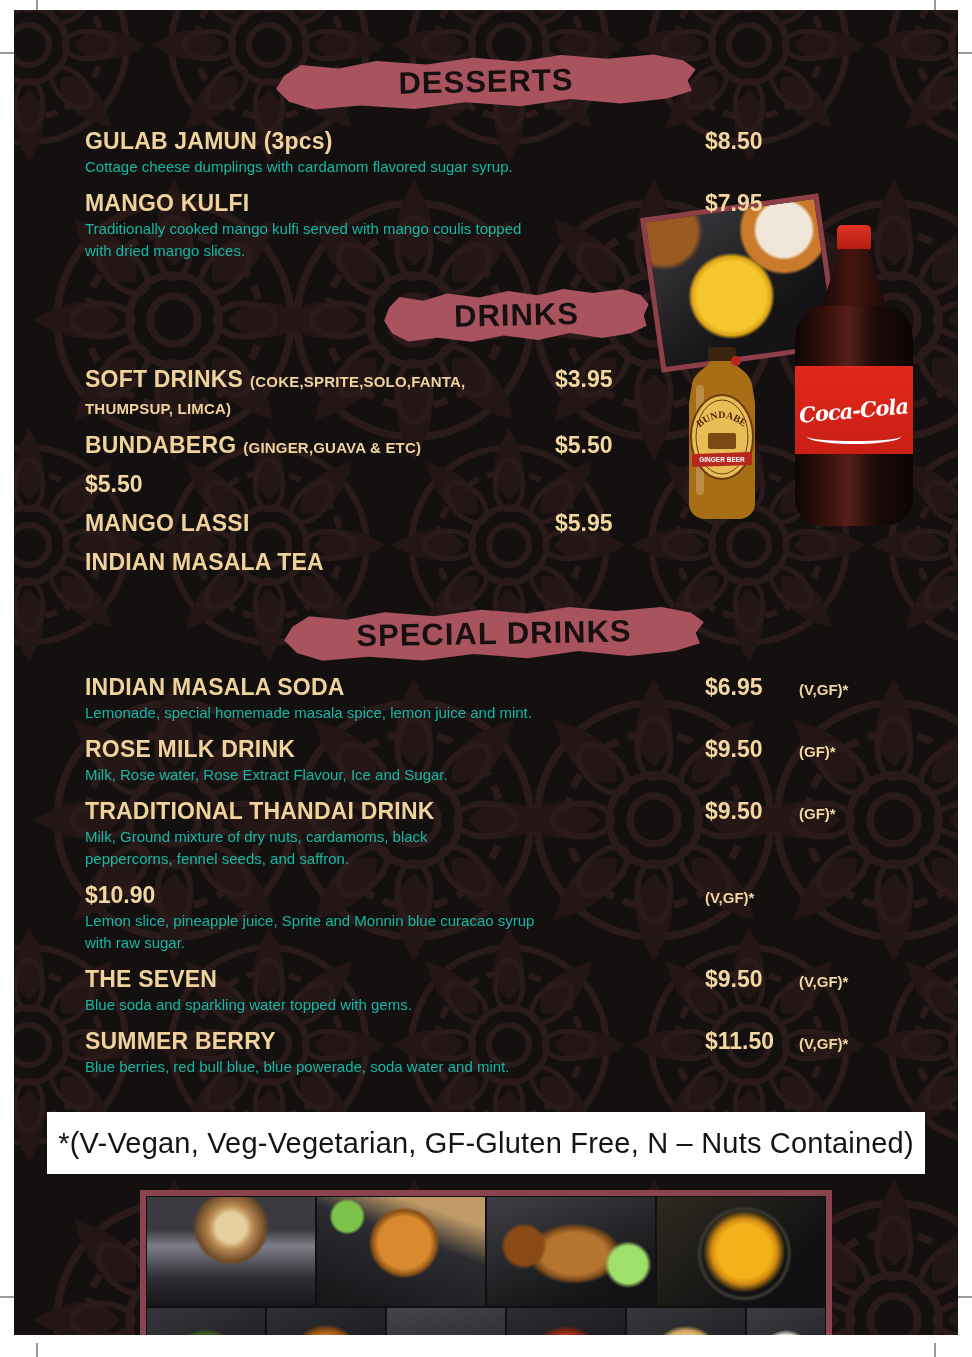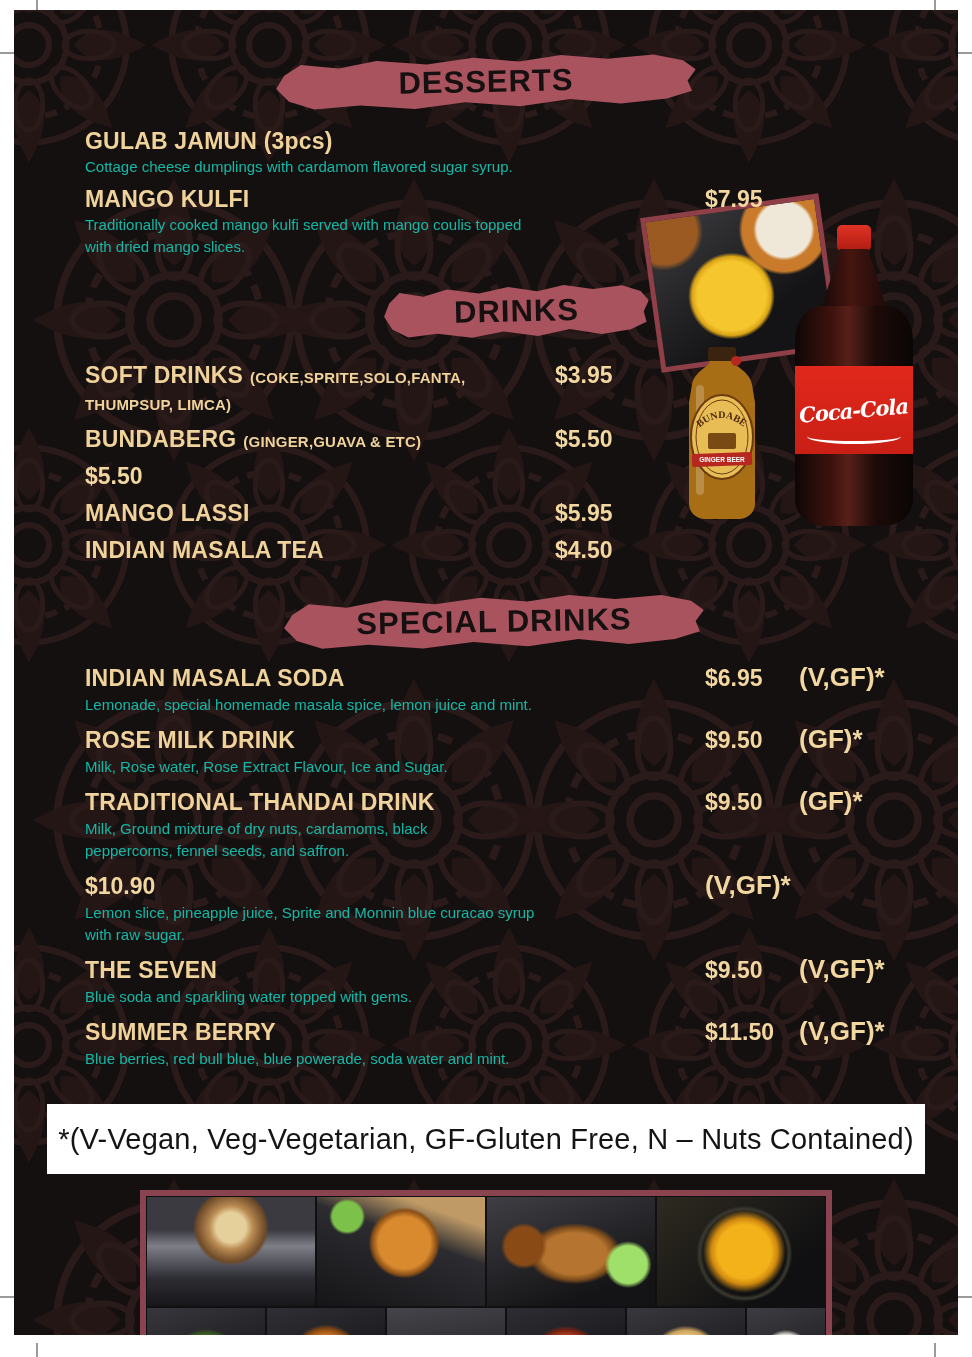--- a/index.html
+++ b/index.html
@@ -22,28 +22,28 @@
   .banner .bt{color:#161010;font-size:31px;font-weight:bold;letter-spacing:1px;}
   #banner-desserts{width:420px;margin:46px auto 0;}
   #banner-drinks{width:265px;margin:28px auto 0;transform:rotate(-1.2deg) translateX(30px);}
   #banner-special{width:420px;margin:32px auto 0;transform:rotate(-1deg) translateX(8px);}
 
   .list{padding-left:71px;}
   #list-desserts{margin-top:20px;}
   #list-drinks{margin-top:24px;}
   #list-special{margin-top:14px;}
 
-  .mi-row{display:grid;align-items:baseline;margin-top:2px;}
+  .mi-row{display:grid;align-items:baseline;margin-top:12px;}
   .cols-dess{grid-template-columns:620px auto;}
   .cols-drink{grid-template-columns:470px auto;margin-bottom:10px;}
   .cols-spec{grid-template-columns:620px 94px auto;}
   .mi-name{color:#f0d29b;font-size:23px;font-weight:bold;letter-spacing:.2px;}
   .mi-note{color:#f0d29b;font-size:15px;font-weight:bold;margin-left:7px;}
   .mi-price{color:#f3d7a0;font-size:23px;font-weight:bold;}
-  .mi-tags{color:#f3d7a0;font-size:26px;font-weight:bold;}
+  .mi-tags{color:#f3d7a0;font-size:15px;font-weight:bold;}
   .mi-desc{color:#14b8a6;font-size:15px;line-height:22px;white-space:pre-line;margin:1px 0 8px;}
 
   
   .right-art{position:absolute;inset:0;z-index:1;}
   .kulfi-photo{position:absolute;left:636px;top:195px;width:170px;height:146px;border:5px solid #8f3f48;
     transform:rotate(-8deg);
     background:
       radial-gradient(circle at 80% 18%, #efe7d8 0 15%, #c97a2a 17% 23%, rgba(0,0,0,0) 25%),
       radial-gradient(circle at 10% 8%, #9a5a22 0 16%, rgba(0,0,0,0) 19%),
       radial-gradient(circle at 44% 58%, #f6c62e 0 27%, #d9a416 31%, rgba(0,0,0,0) 34%),
@@ -56,21 +56,21 @@
     background:linear-gradient(90deg,#0d0605,#3f130d 32%,#57201a 45%,#1c0b08 68%,#0a0504);}
   .coke .label{position:absolute;left:0;top:60px;width:100%;height:88px;background:linear-gradient(180deg,#e2281c,#c91f15);
     display:flex;align-items:center;justify-content:center;}
   .coke .label:after{content:"";position:absolute;left:10%;right:10%;bottom:10px;height:12px;
     border-bottom:3px solid #ffffff;border-radius:50%;}
   .coke-script{color:#ffffff;font-family:"DejaVu Serif",serif;font-style:italic;font-weight:bold;font-size:21px;
     transform:rotate(-5deg);letter-spacing:-1px;}
   .bundy{position:absolute;left:664px;top:335px;width:88px;height:178px;}
 
   
-  .legend{width:878px;height:70px;margin:34px auto 16px;background:#ffffff;display:flex;align-items:center;justify-content:center;}
+  .legend{width:878px;height:62px;margin:34px auto 16px;background:#ffffff;display:flex;align-items:center;justify-content:center;}
   .legend span{color:#141414;font-size:29px;letter-spacing:.2px;}
 
   
   .collage{width:692px;height:234px;margin:16px auto 0;border:6px solid #8a4450;box-sizing:border-box;background:#101013;
     display:flex;flex-direction:column;}
   .crow{display:flex;flex:1;}
   .tile{flex:1;margin:1px;background:#1c1c20;}
   .t1{background:radial-gradient(circle at 50% 28%, #e5cf9a 0 13%, #b98a52 19%, #6e4a28 30%, rgba(0,0,0,0) 33%),linear-gradient(180deg,#3a3a40 0 30%,#7e7e88 45%,#2c2c32 75%,#17171a);}
   .t2{background:radial-gradient(circle at 18% 18%, #7cc24a 0 9%, rgba(0,0,0,0) 11%),radial-gradient(circle at 52% 42%, #d98a2e 0 24%, #8a4f16 30%, rgba(0,0,0,0) 33%),linear-gradient(200deg,#bf9a66 0 18%,#2c2c30 40%,#151518);}
   .t3{background:radial-gradient(circle at 22% 45%, #8a4a16 0 13%, rgba(0,0,0,0) 16%),radial-gradient(circle at 84% 62%, #9fe06a 0 12%, rgba(0,0,0,0) 15%),radial-gradient(ellipse at 52% 52%, #b5742f 0 26%, #7a4a1a 33%, rgba(0,0,0,0) 38%),linear-gradient(160deg,#3e3e44,#141416 80%);}
@@ -888,20 +888,21 @@
     </div>
 
     <div class="menu-content">
 
       <div class="banner" id="banner-desserts">
         <span class="bt">DESSERTS</span>
       </div>
       <div class="list" id="list-desserts">
         <div class="mi-row cols-dess">
           <span class="mi-name">GULAB JAMUN (3pcs)</span>
+          <span class="mi-price">$8.50</span>
         </div>
         <div class="mi-desc">Cottage cheese dumplings with cardamom flavored sugar syrup.</div>
         <div class="mi-row cols-dess">
           <span class="mi-name">MANGO KULFI</span>
           <span class="mi-price">$7.95</span>
         </div>
         <div class="mi-desc">Traditionally cooked mango kulfi served with mango coulis topped
 with dried mango slices.</div>
       </div>
 
@@ -919,21 +920,20 @@
         </div>
         <div class="mi-row cols-drink">
           <span class="mi-price">$5.50</span>
         </div>
         <div class="mi-row cols-drink">
           <span class="mi-name">MANGO LASSI</span>
           <span class="mi-price">$5.95</span>
         </div>
         <div class="mi-row cols-drink">
           <span class="mi-name">INDIAN MASALA TEA</span>
-          <span class="mi-price">$4.50</span>
         </div>
       </div>
 
       <div class="banner" id="banner-special">
         <span class="bt">SPECIAL DRINKS</span>
       </div>
       <div class="list" id="list-special">
         <div class="mi-row cols-spec">
           <span class="mi-name">INDIAN MASALA SODA</span>
           <span class="mi-price">$6.95</span>

